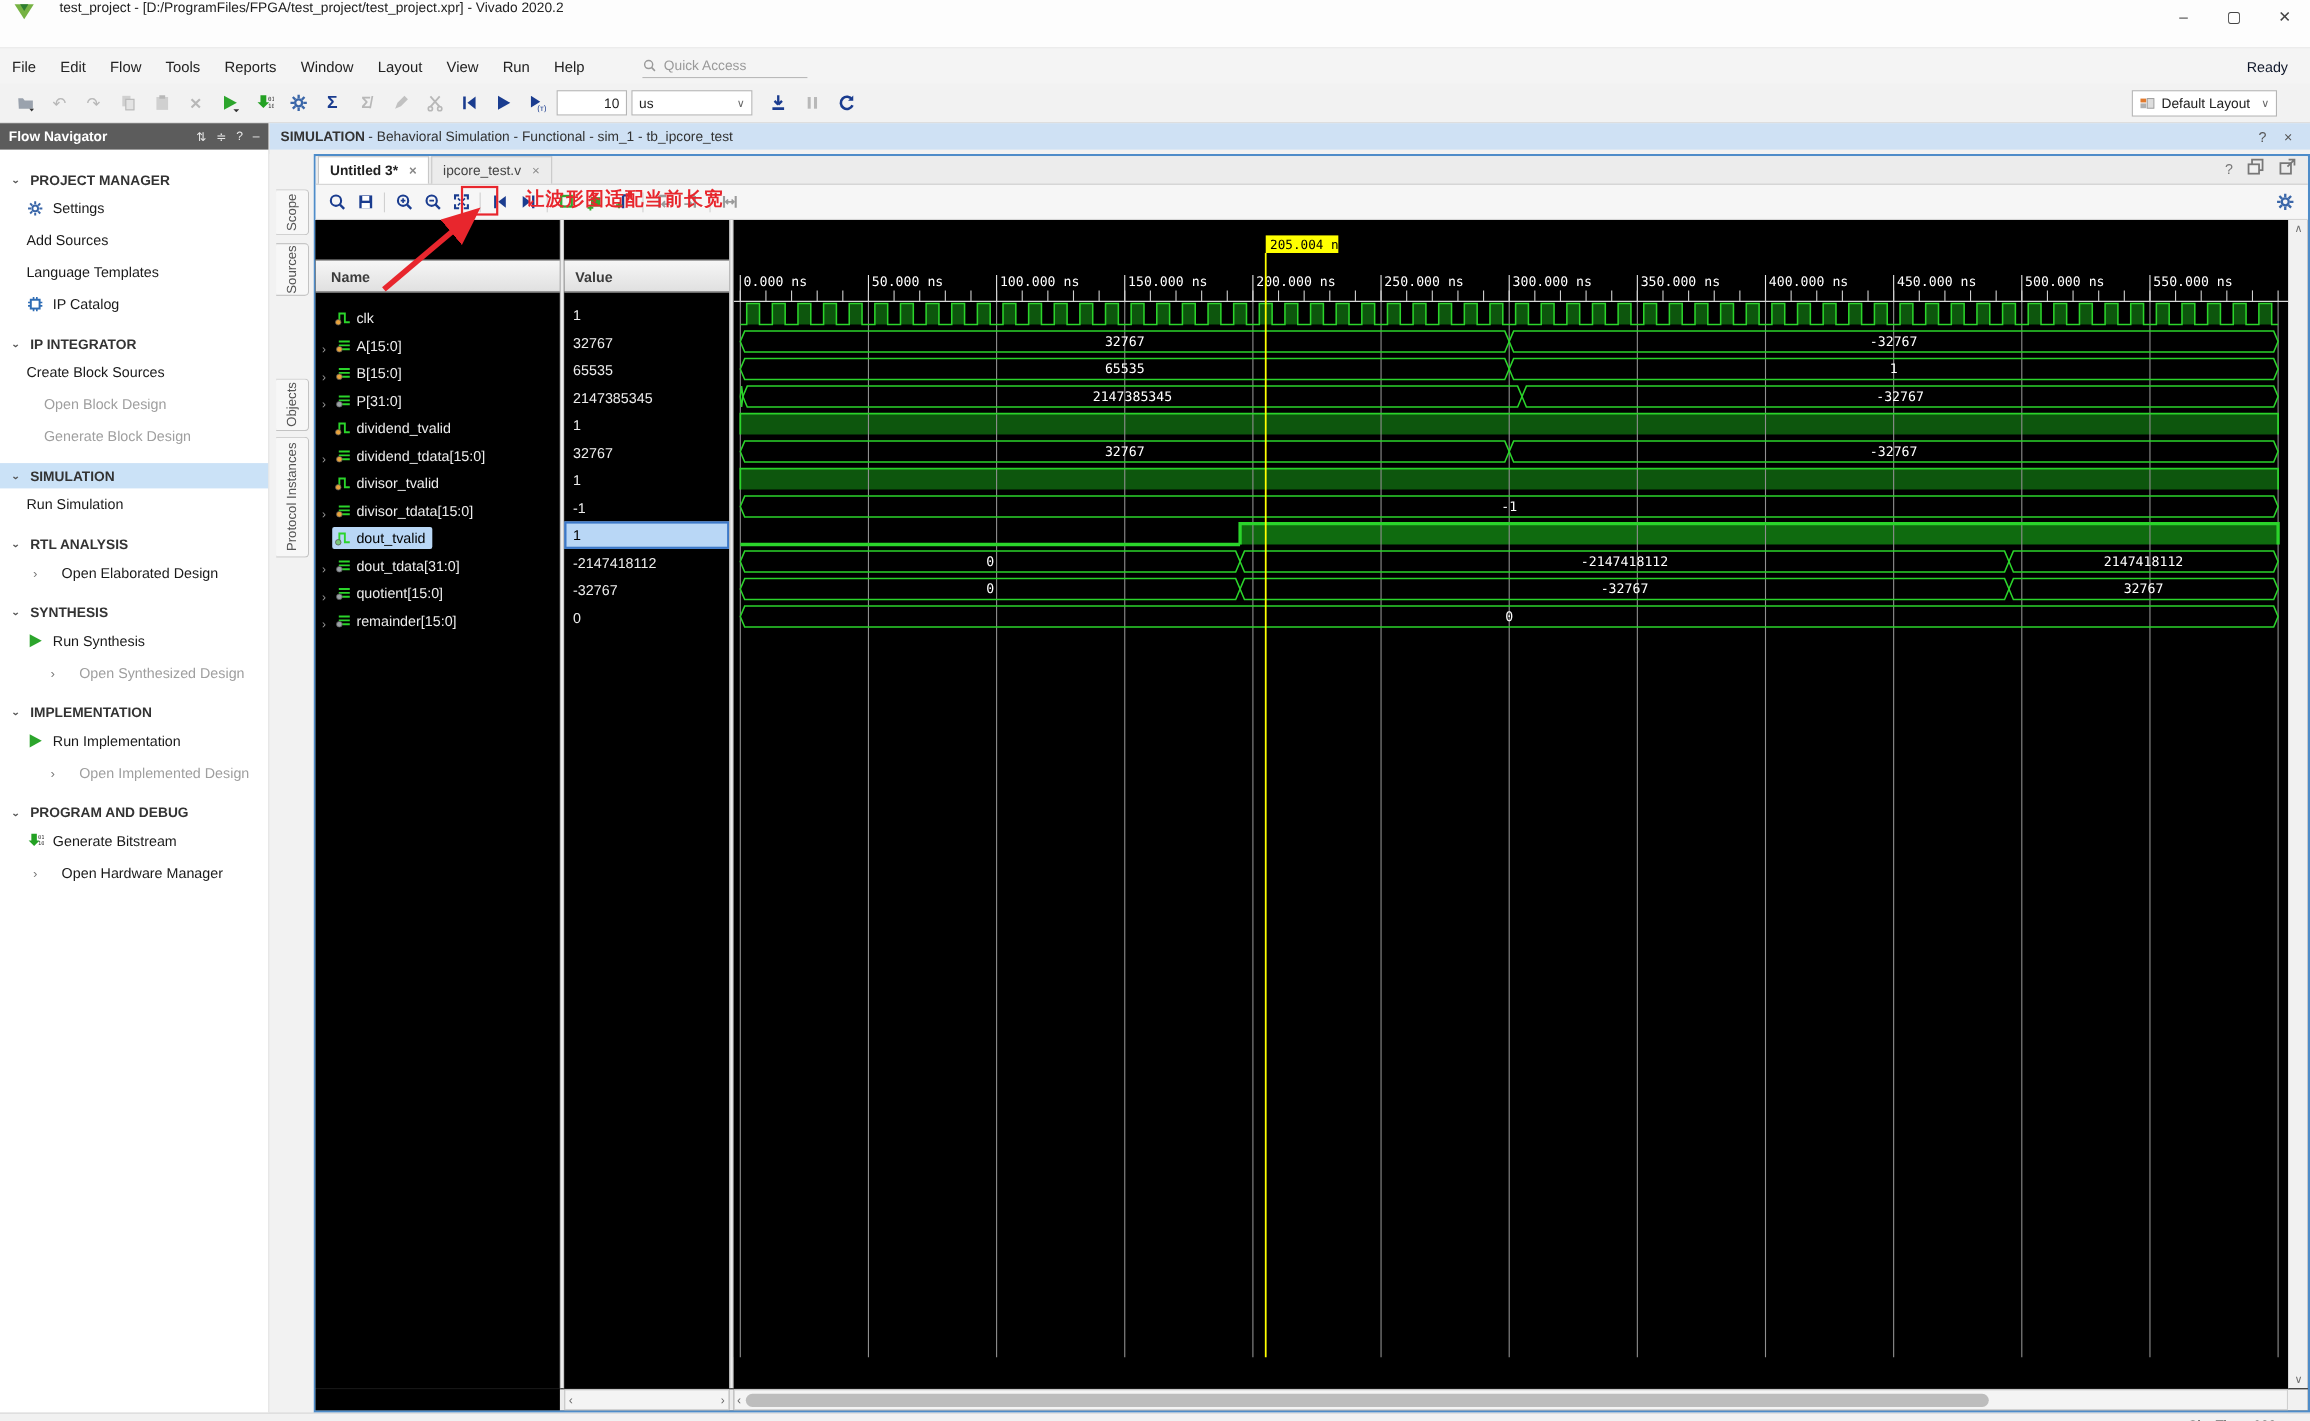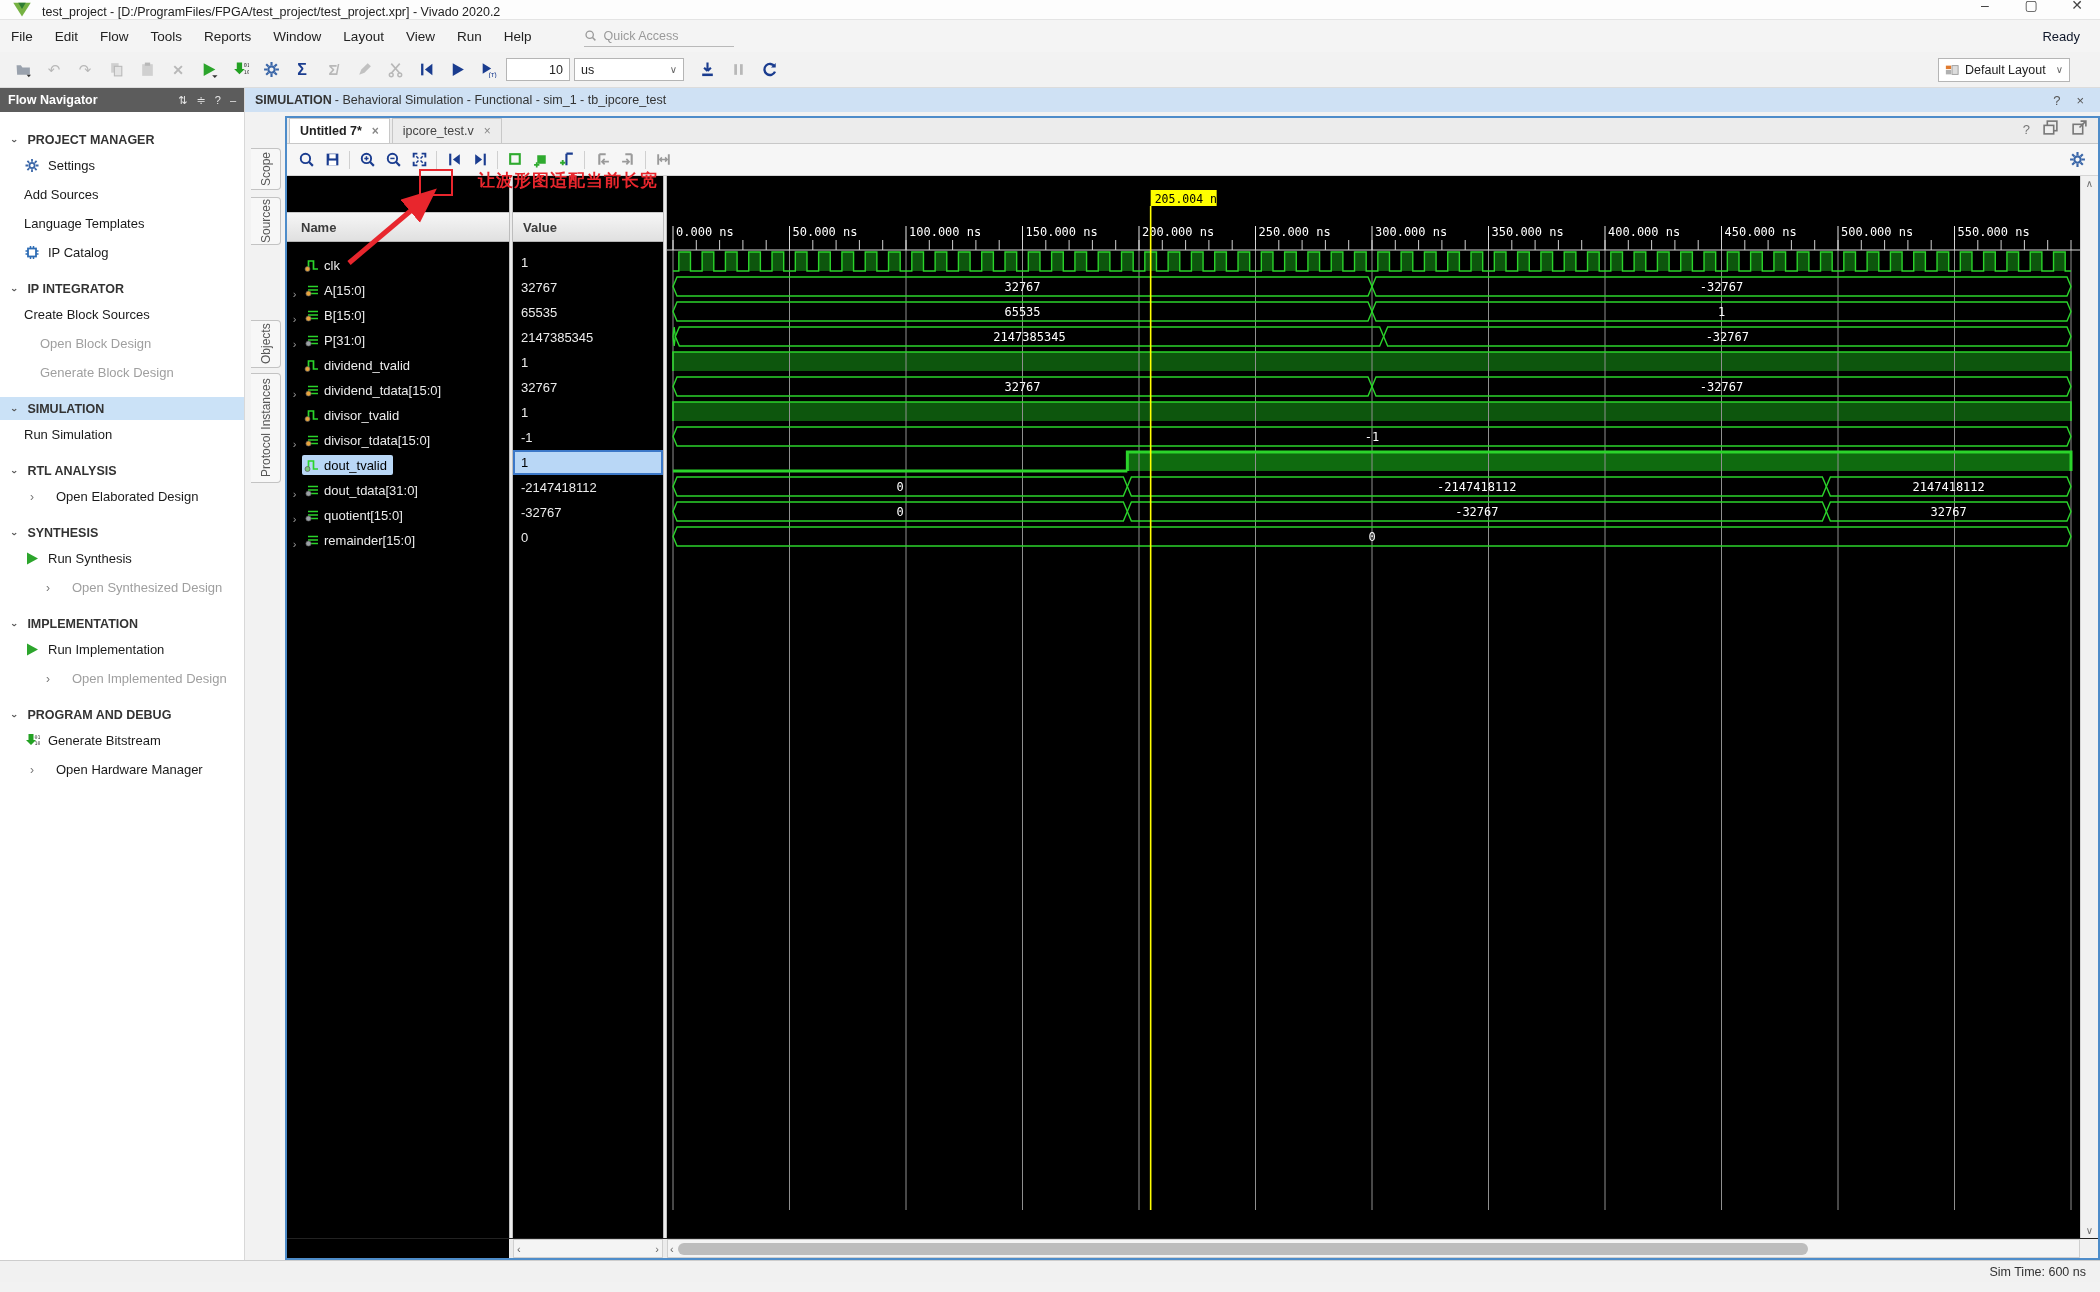--- a/index.html
+++ b/index.html
@@ -1,20 +1,20 @@
 <!DOCTYPE html>
 <html><head>
 <meta charset="utf-8">
 <style>
   * { margin:0; padding:0; box-sizing:border-box; }
   html,body { width:2100px; height:1292px; overflow:hidden; font-family:"Liberation Sans", sans-serif; background:#f2f2f2; }
   .app { position:relative; width:2100px; height:1292px; background:#f2f2f2; }
 
   
-  .titlebar { height:20px; background:#fdfdfd; border-bottom:1px solid #e4e4e4; display:flex; align-items:flex-end; }
+  .titlebar { height:44px; background:#fdfdfd; border-bottom:1px solid #e4e4e4; display:flex; align-items:flex-start;gap:12px; }
   .titlebar .logo { width:20px; height:20px; margin:0 10px 0 12px; }
   .titlebar .title { font-size:12.5px; color:#222; }
   .win-controls { margin-left:auto; display:flex; }
   .win-btn { width:46px; height:29px; display:flex; align-items:center; justify-content:center; font-size:14px; color:#444; cursor:default; }
 
   
   .menubar { height:32px; background:#f4f4f4; display:flex; align-items:center; }
   .menu-item { padding:0 11px; font-size:13.5px; color:#222; height:100%; display:flex; align-items:center; cursor:default; }
   .quick-access { margin-left:42px; width:150px; display:flex; align-items:center; gap:6px; border-bottom:1px solid #b9b9b9; height:22px; color:#9a9a9a; font-size:12.5px; }
   .ready { margin-left:auto; margin-right:20px; font-size:13px; color:#0f172a; }
@@ -427,21 +427,21 @@
         <div class="side-strip" id="side-strip">
             <div class="side-tab" style="top: 32px; height: 42px;">Scope</div>
             <div class="side-tab" style="top: 81px; height: 48px;">Sources</div>
             <div class="side-tab" style="top: 204px; height: 48px;">Objects</div>
             <div class="side-tab" style="top: 257px; height: 110px;">Protocol Instances</div>
           </div>
 
         <div class="wave-window">
           <div class="wave-tabs" id="wave-tabs">
               <div class="wtab active">
-                <span>Untitled 7*</span>
+                <span>Untitled 3*</span>
                 <span class="tab-close">×</span>
               </div>
               <div class="wtab">
                 <span>ipcore_test.v</span>
                 <span class="tab-close">×</span>
               </div>
               <div class="wt-icons">
                 <span>?</span>
                 <span><svg width="17" height="17" viewBox="0 0 16 16">
                     <rect x="5" y="2" width="9" height="9" fill="none" stroke="#777" stroke-width="1.5"></rect>

